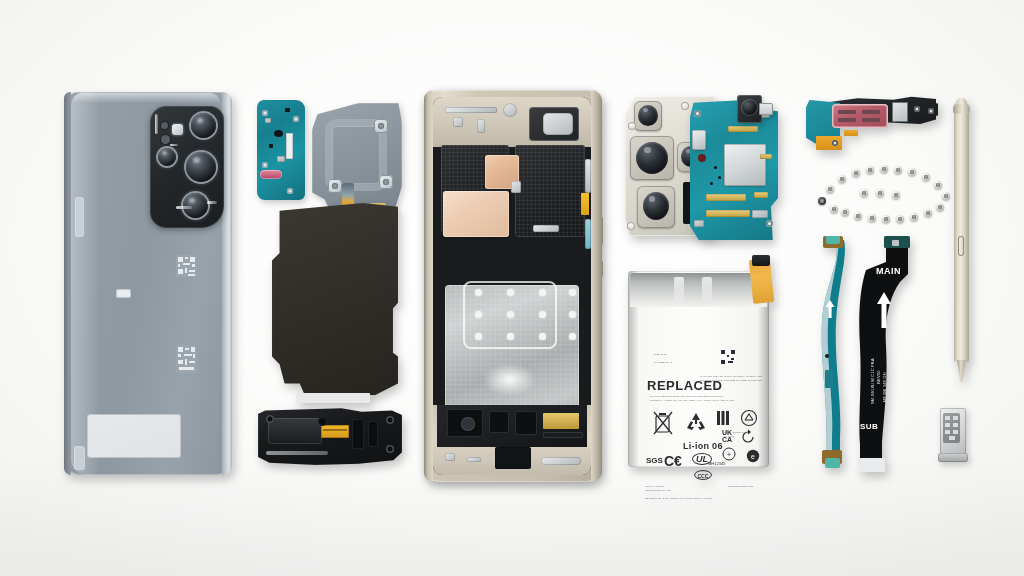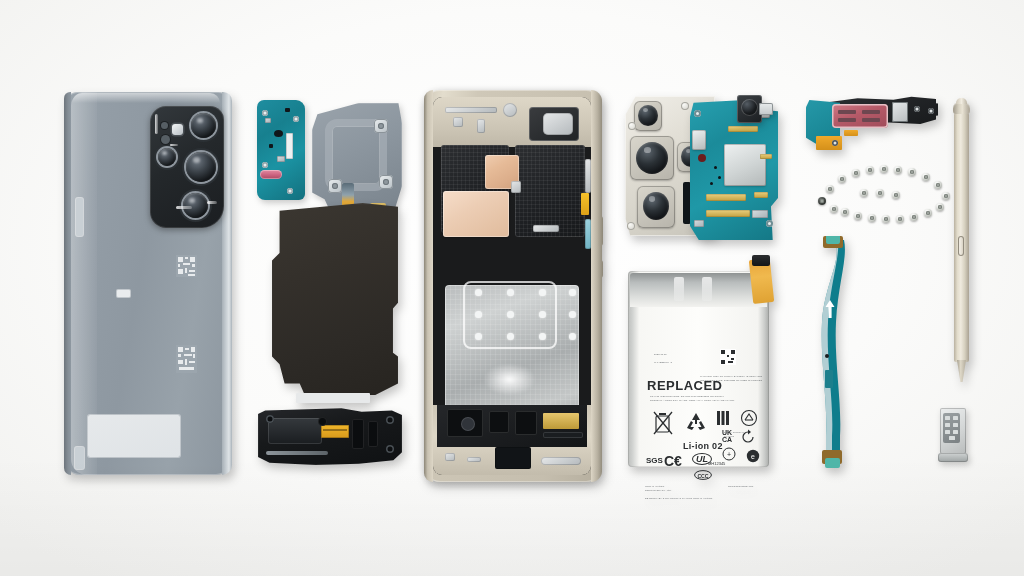--- a/index.html
+++ b/index.html
@@ -720,21 +720,21 @@
     </div>
 
     <div class="bat-text" style="left:94px;top:158px;font-size:7px;font-weight:bold;line-height:7px;">UK<br>CA</div>
     <div class="sym" style="left:112px;top:158px;">
       <svg width="16" height="16" viewBox="0 0 16 16">
         <path d="M13 8 A5 5 0 1 1 8 3" fill="none" stroke="#2b2e30" stroke-width="1.2"></path>
         <path d="M8 0.5 L8 5.5 L11 3 Z" fill="#2b2e30"></path>
       </svg>
     </div>
 
-    <div class="bat-text" style="left:55px;top:170px;font-size:9px;font-weight:bold;letter-spacing:.3px;"><span>Li-ion</span> <span>02</span></div>
+    <div class="bat-text" style="left:55px;top:170px;font-size:9px;font-weight:bold;letter-spacing:.3px;"><span>Li-ion</span> <span>06</span></div>
 
     <div class="bat-text" style="left:18px;top:186px;font-size:8px;font-weight:bold;line-height:8px;">SGS</div>
     <div class="bat-text" style="left:36px;top:182px;font-size:14px;font-weight:bold;">C€</div>
     <div class="bat-text bat-ulmark" style="left:64px;top:182px;font-size:9px;padding:0 3px;">UL</div>
     <div class="bat-text" style="left:80px;top:190px;font-size:4px;">MH12345</div>
 
     <div class="sym" style="left:94px;top:176px;">
       <svg width="14" height="14" viewBox="0 0 14 14">
         <circle cx="7" cy="7" r="6" fill="none" stroke="#2b2e30" stroke-width="1"></circle>
         <text x="7" y="10" font-size="7" text-anchor="middle" fill="#2b2e30" font-family="Liberation Sans">+</text>
@@ -774,20 +774,39 @@
       <circle cx="13" cy="120" r="2" fill="#1a1d1f"></circle>
       <rect x="11" y="134" width="8" height="18" rx="1" fill="#1d7f8c"></rect>
     </svg>
     <div style="position:absolute;left:11px;top:64px;">
       <svg width="10" height="18" viewBox="0 0 10 18">
           <path d="M5 0 L9.5 7 L6.6 7 L6.6 18 L3.4 18 L3.4 7 L0.5 7 Z" fill="#fff"></path>
         </svg>
     </div>
   </div>
 
+  <div class="part sh" id="main-flex">
+    <svg width="58" height="238" viewBox="0 0 58 238" style="display:block">
+      <path d="M10 36 C 4 54, 2 80, 4 112 C 6 150, 2 186, 4 210 L 4 234 L 26 234 L 26 208
+               C 28 182, 32 150, 30 112 C 28 84, 34 62, 44 48 L 52 40 L 52 8 L 30 8 L 30 28 Z" fill="#0d0f10"></path>
+      <rect x="28" y="2" width="26" height="12" rx="1.5" fill="#1d4f4c"></rect>
+      <rect x="36" y="6" width="7" height="6" rx="1" fill="#bcc3c4"></rect>
+      <rect x="3" y="224" width="26" height="14" rx="1.5" fill="#e9ecec"></rect>
+    </svg>
+    <div class="flex-label" style="left:20px;top:32px;font-size:9px;">MAIN</div>
+    <div class="flex-label" style="left:4px;top:188px;font-size:8px;">SUB</div>
+    <div style="position:absolute;left:20px;top:58px;">
+      <svg width="16" height="36" viewBox="0 0 16 36">
+          <path d="M8 0 L15 12 L10.5 12 L10.5 36 L5.5 36 L5.5 12 L1 12 Z" fill="#fff"></path>
+        </svg>
+    </div>
+    <div class="flex-code" style="left:14px;top:170px;">SM-S918U M C1C FRA</div>
+    <div class="flex-code" style="left:20px;top:150px;">REV00</div>
+    <div class="flex-code" style="left:26px;top:168px;">MF DB 348 OH</div>
+  </div>
 
   <div class="part sh" id="earpiece-assembly">
     <div class="ea-arm" style="left:96px;top:6px;width:36px;height:20px;clip-path:polygon(0 0,100% 18%,100% 78%,0 100%);"></div>
     <div class="ea-bar"></div>
     <div class="ea-pcb"></div>
     <div class="ea-speaker">
       <i style="left:6px;top:6px;width:18px;height:4px;"></i>
       <i style="left:30px;top:6px;width:18px;height:4px;"></i>
       <i style="left:6px;top:14px;width:18px;height:4px;"></i>
       <i style="left:30px;top:14px;width:18px;height:4px;"></i>

